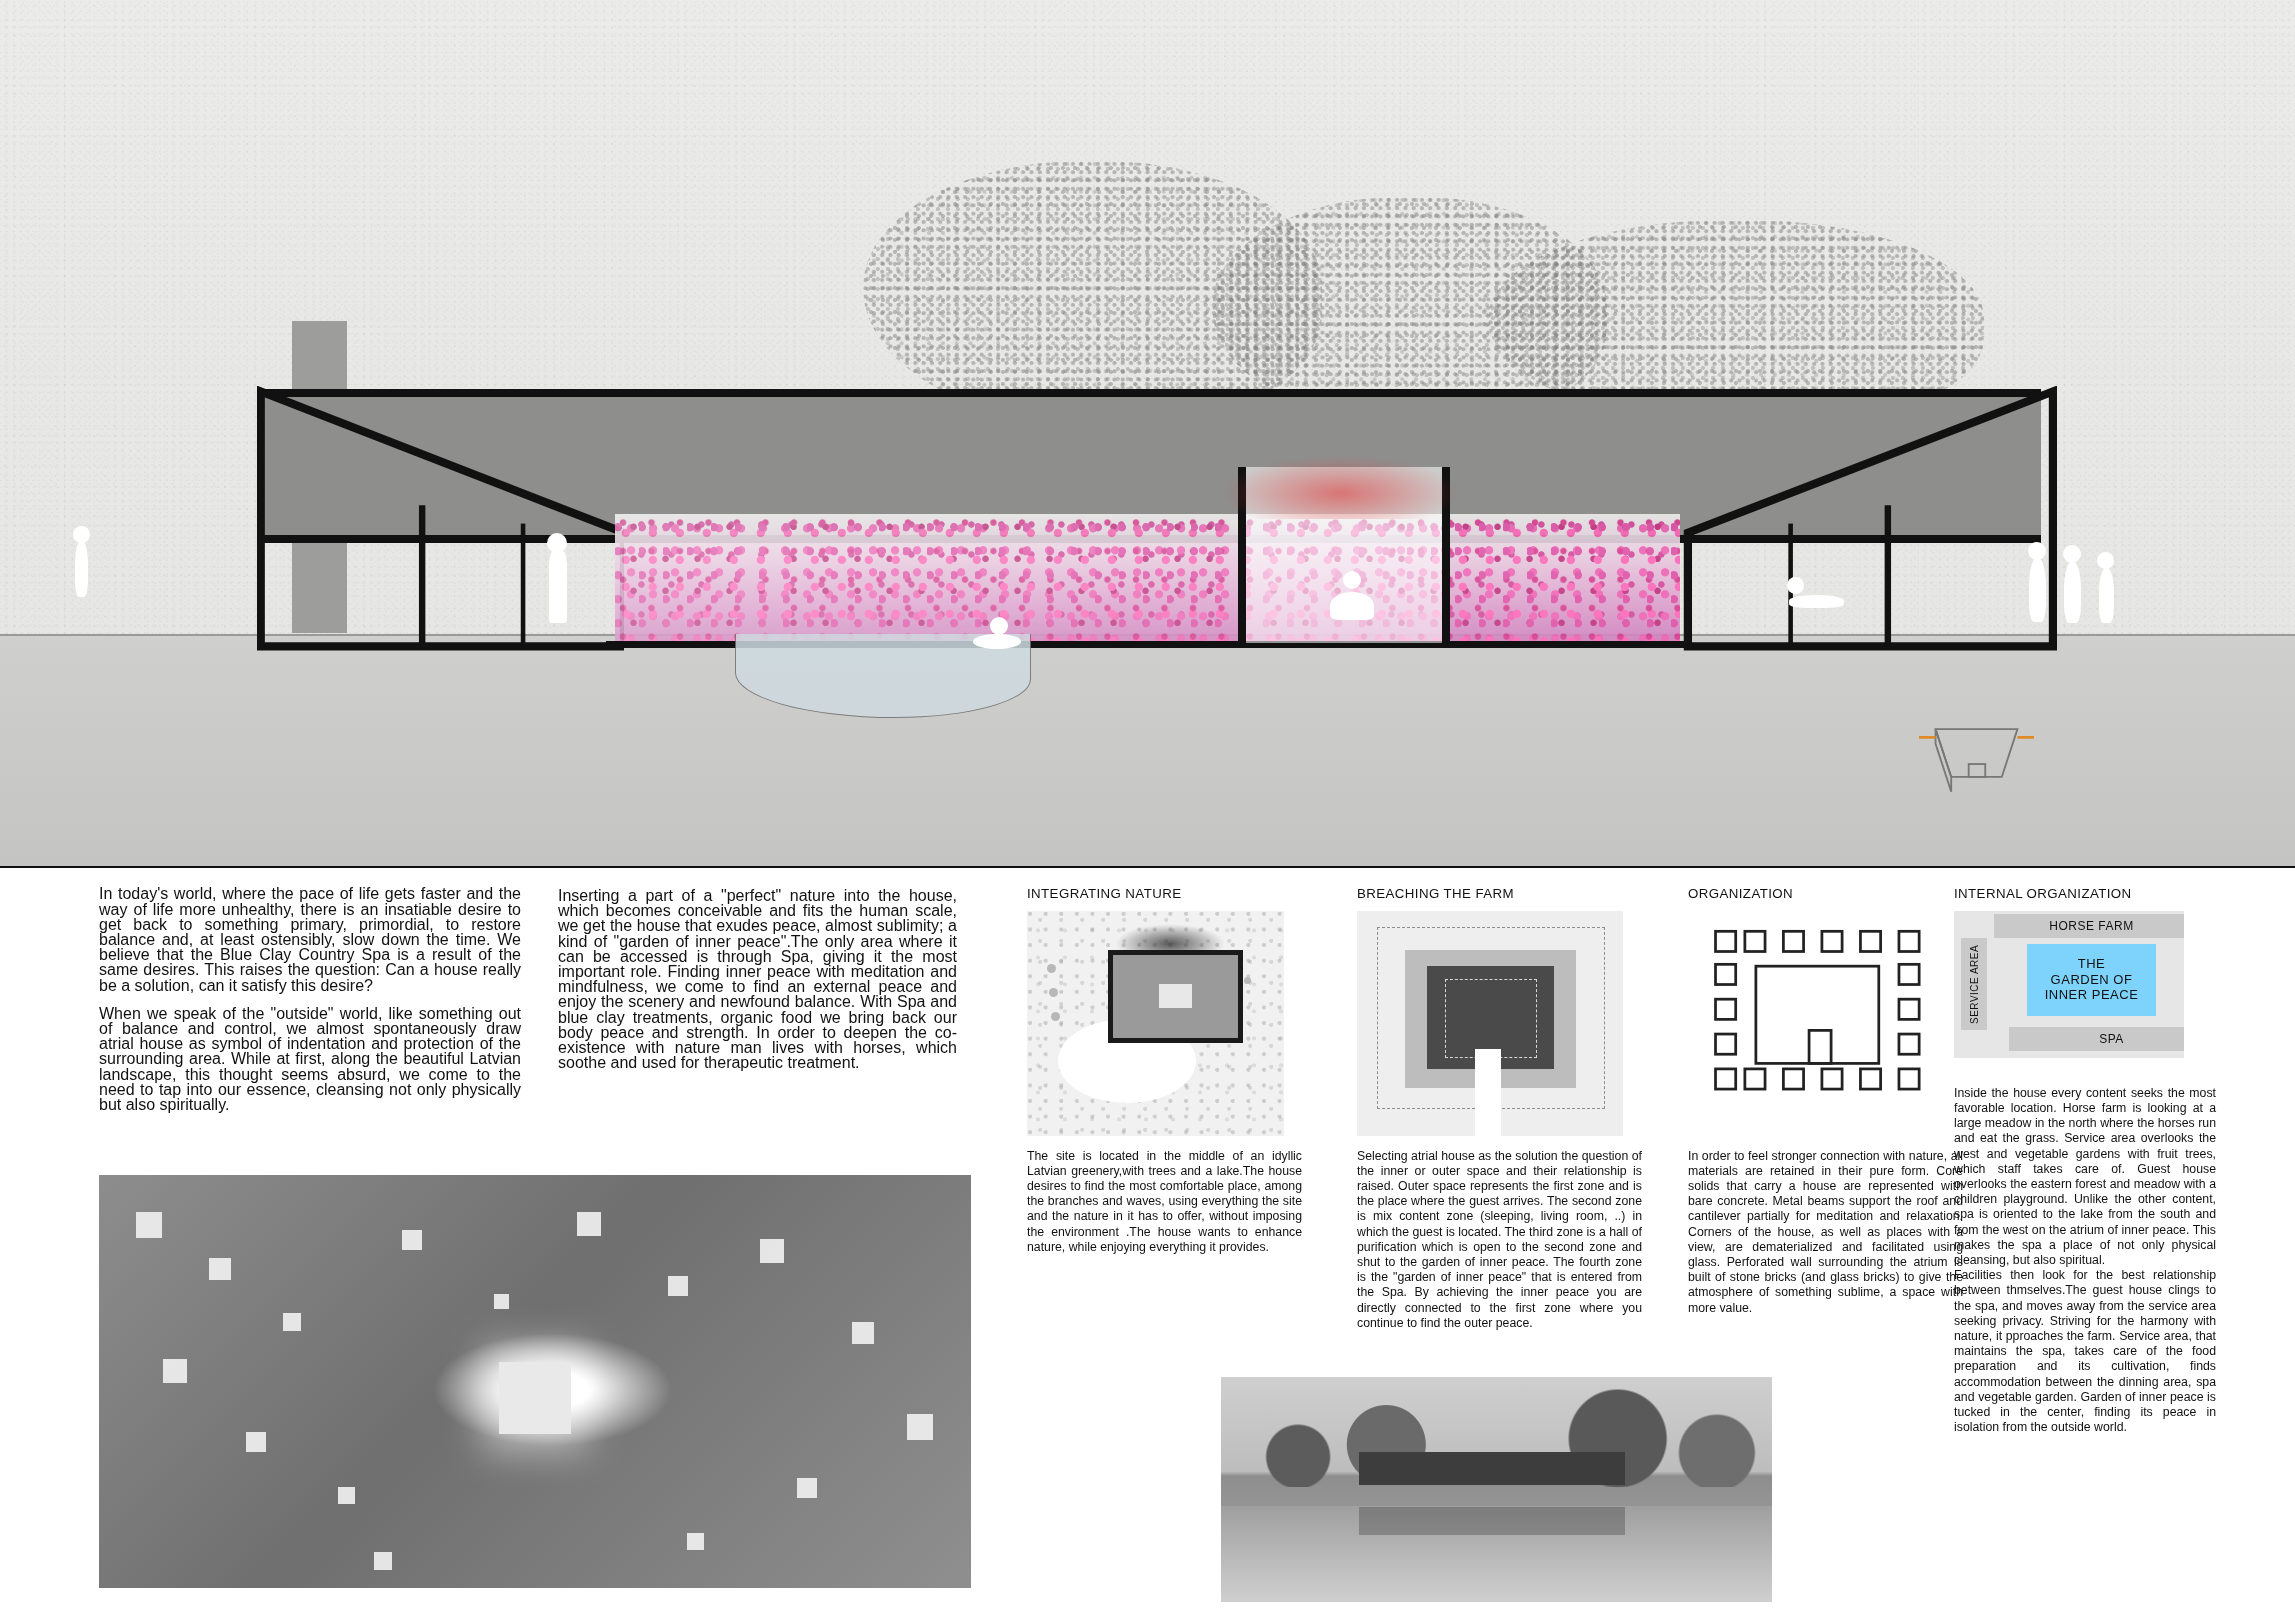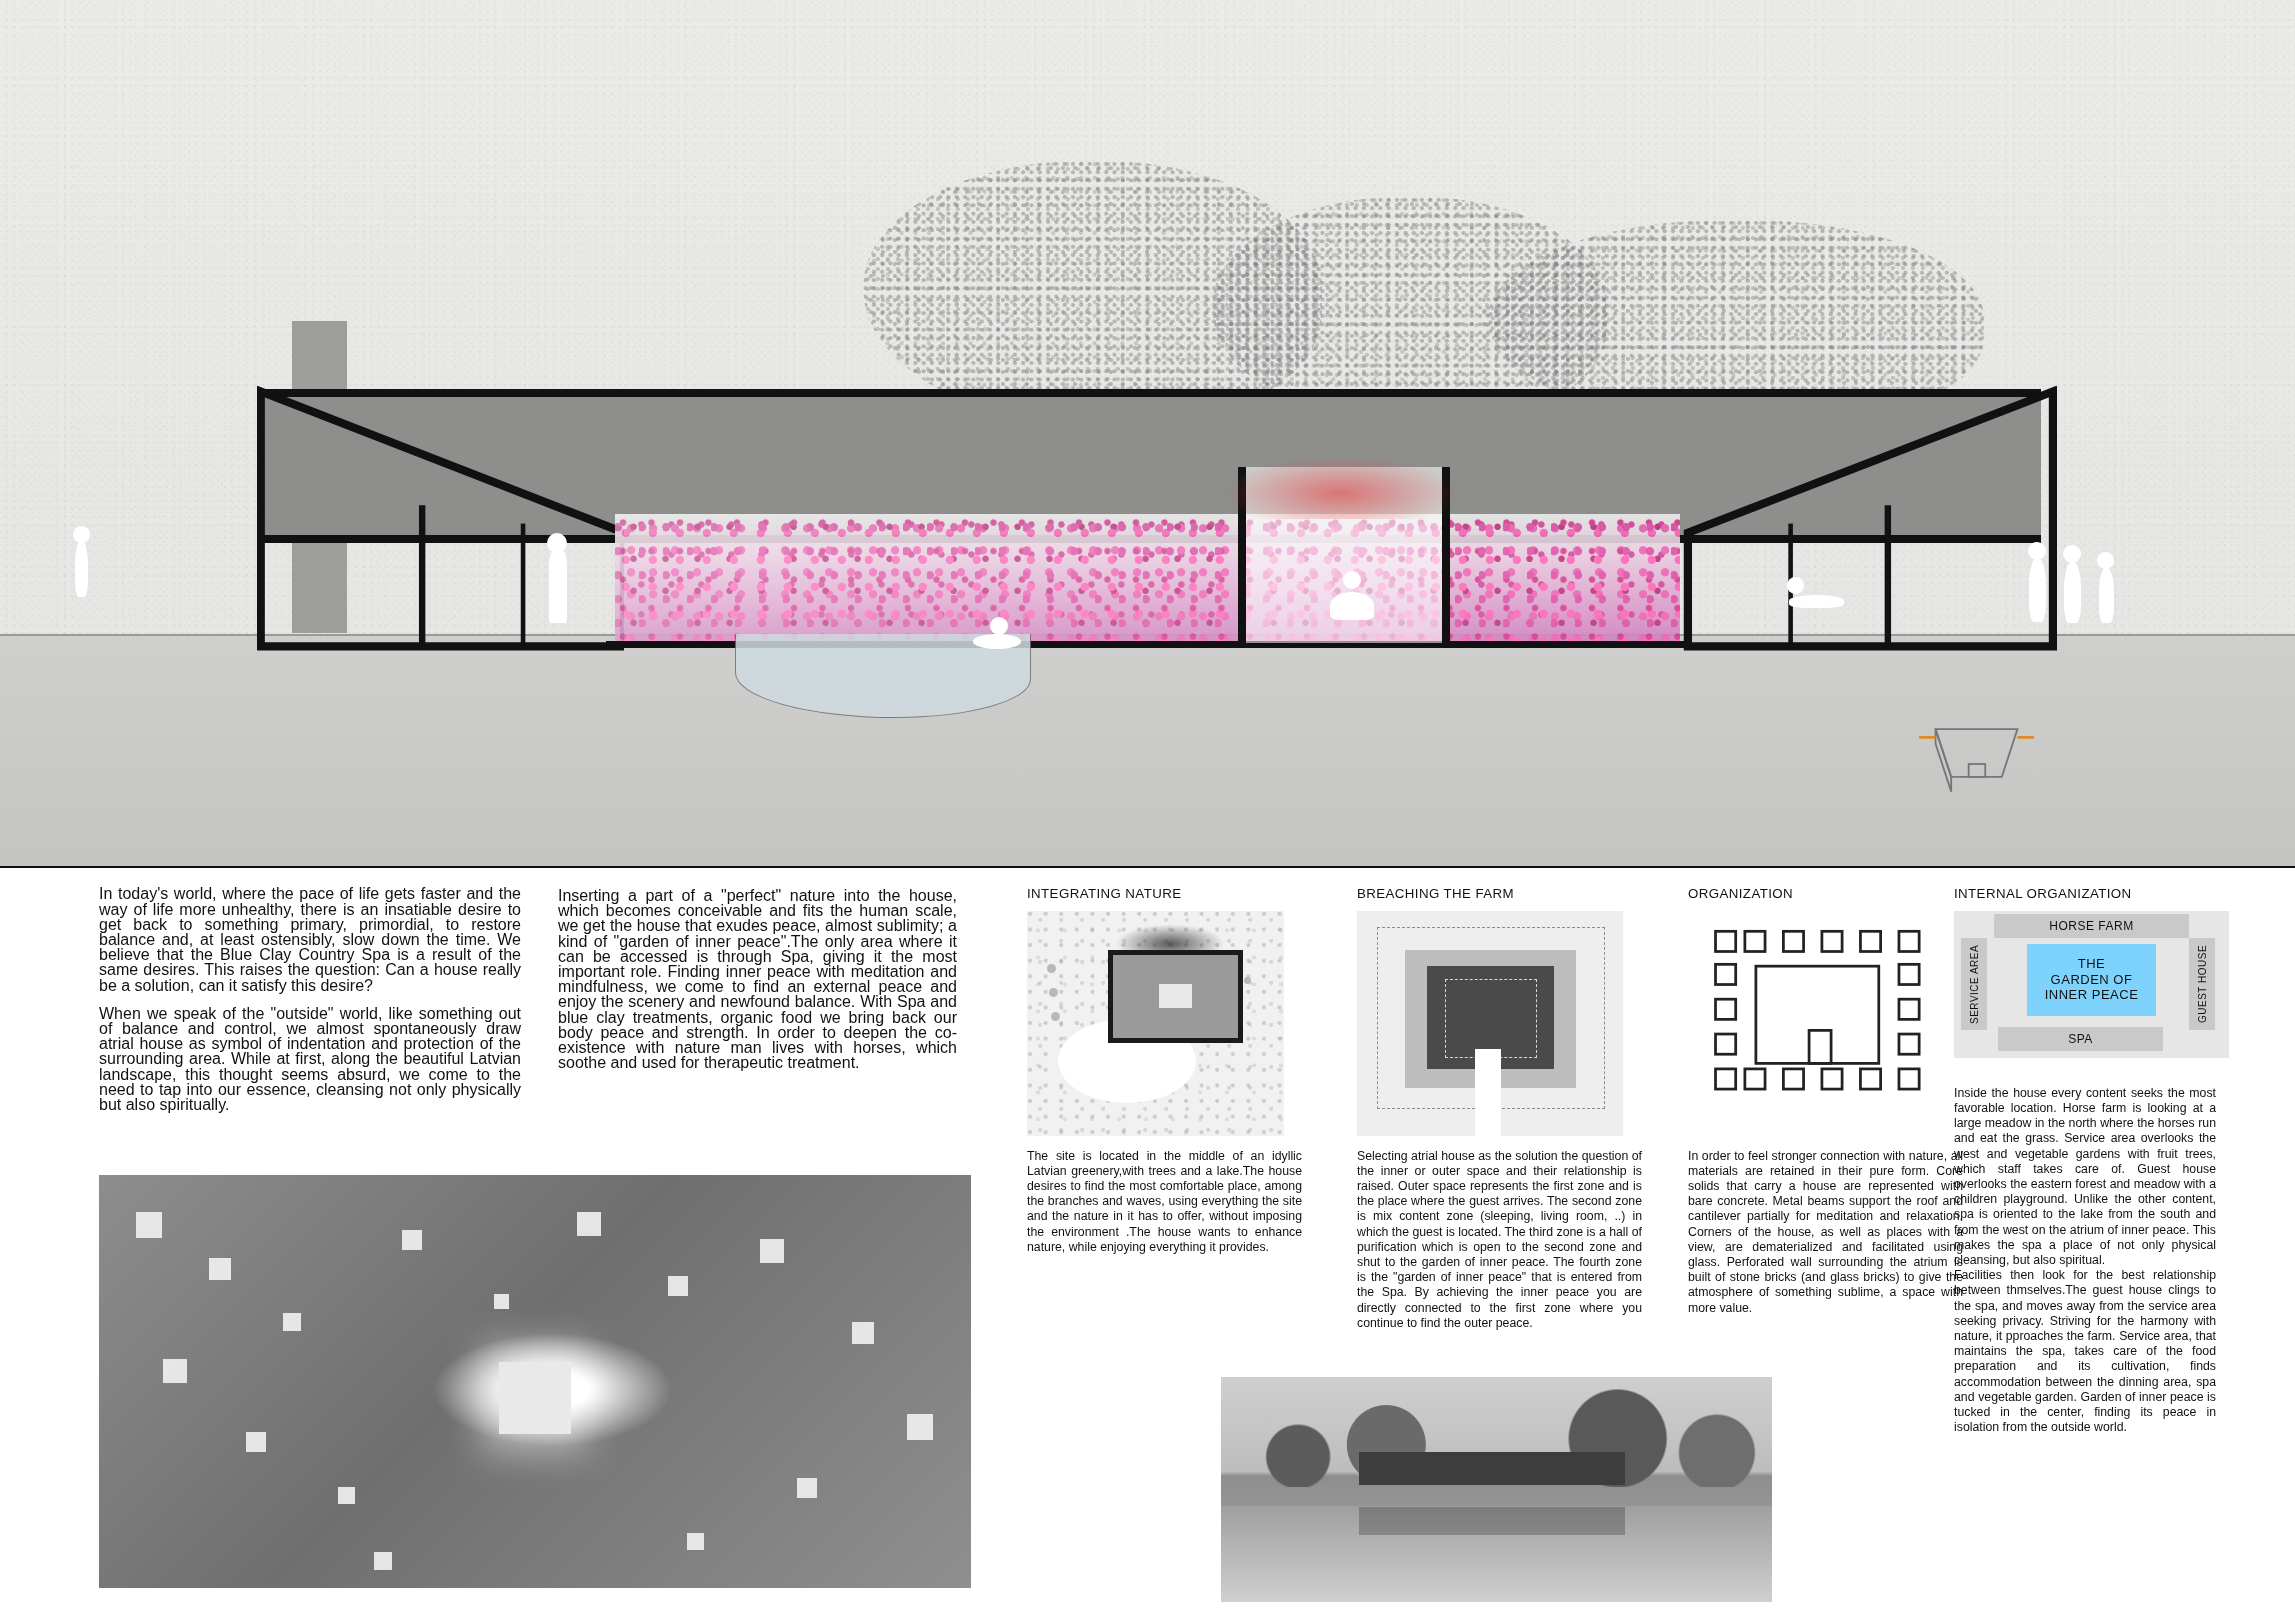--- a/index.html
+++ b/index.html
@@ -180,21 +180,21 @@
   
   #d2 { width:266px; height:225px; background:#eeeeee; }
   #d2 .ring1 { position:absolute; left:20px; top:16.5px; width:226px; height:180px; border:1.8px dashed #8d8d8d; }
   #d2 .ring2 { position:absolute; left:48px; top:39px; width:171px; height:138px; background:#bdbdbd; }
   #d2 .ring3 { position:absolute; left:70px; top:55px; width:127px; height:103px; background:#4a4a4a; }
   #d2 .ring4 { position:absolute; left:88px; top:68px; width:90px; height:77px; border:1.8px dashed #d8d8d8; }
   #d2 .slot { position:absolute; left:118px; top:138px; width:26px; height:87px; background:#fff; }
   
   #d3 { width:266px; height:225px; background:#ffffff; }
   
-  #d4 { width:275px; height:147px; background:#e6e6e6; position:relative; }
+  #d4 { width:230px; height:147px; background:#e6e6e6; position:relative; }
   .zone {
     position:absolute;
     display:flex; align-items:center; justify-content:center; text-align:center;
     font-size:12px; letter-spacing:0.5px; color:#111;
     background:#c9c9c9;
   }
   .zone.center { background:#7dd3fc; font-size:13px; line-height:15.6px; }
   .zone.vert { writing-mode:vertical-rl; transform:rotate(180deg); font-size:10px; }
 
   
@@ -387,21 +387,21 @@
 
     <div class="col" style="left:1954px; top:18.4px; width:262px;">
       <div class="sec-head">INTERNAL ORGANIZATION</div>
       <div class="diagram" id="d4">
         <div class="zone" style="left:40px; top:3.7px; width:195px; height:24px;">HORSE FARM</div>
         <div class="zone vert" style="left:7.3px; top:27.5px; width:26px; height:92px;">SERVICE AREA</div>
         <div class="zone vert" style="left:235px; top:27.5px; width:26px; height:92px;">GUEST HOUSE</div>
         <div class="zone center" style="left:73px; top:33px; width:129px; height:72px; white-space:pre-line;">THE
 GARDEN OF
 INNER PEACE</div>
-        <div class="zone" style="left:44px; top:116px; width:165px; height:24px;">SPA</div>
+        <div class="zone" style="left:55px; top:116px; width:165px; height:24px;padding-left:20px;">SPA</div>
       </div>
       <div class="caption" style="margin-top:13px; white-space:pre-line;">
         <p>Inside the house every content seeks the most favorable location. Horse farm is looking at a large meadow in the north where the horses run and eat the grass. Service area overlooks the west and vegetable gardens with fruit trees, which staff takes care of. Guest house overlooks the eastern forest and meadow with a children playground. Unlike the other content, spa is oriented to the lake from the south and from the west on the atrium of inner peace. This makes the spa a place of not only physical cleansing, but also spiritual.
 Facilities then look for the best relationship between thmselves.The guest house clings to the spa, and moves away from the service area seeking privacy. Striving for the harmony with nature, it pproaches the farm. Service area, that maintains the spa, takes care of the food preparation and its cultivation, finds accommodation between the dinning area, spa and vegetable garden. Garden of inner peace is tucked in the center, finding its peace in isolation from the outside world.</p>
       </div>
     </div>
 
   </div>
 
   <div id="photo-corridor">

